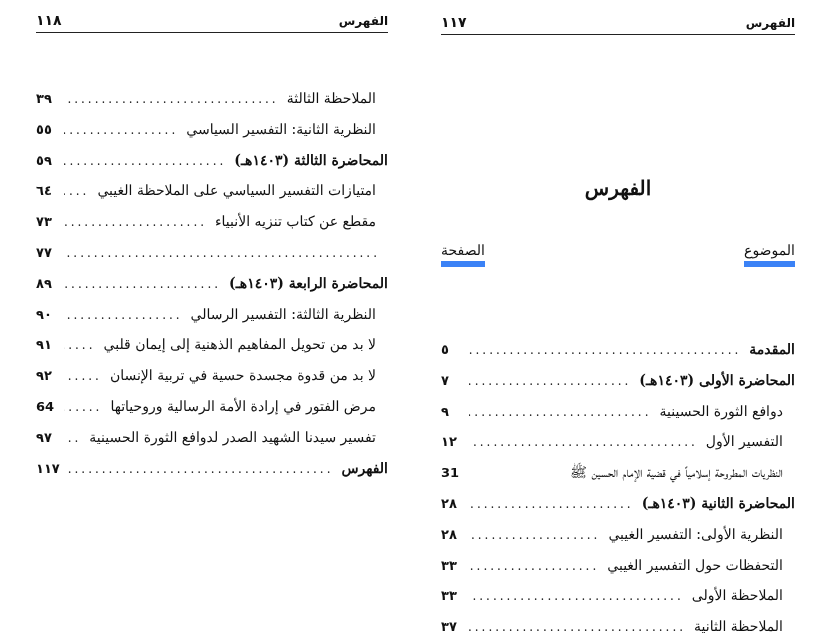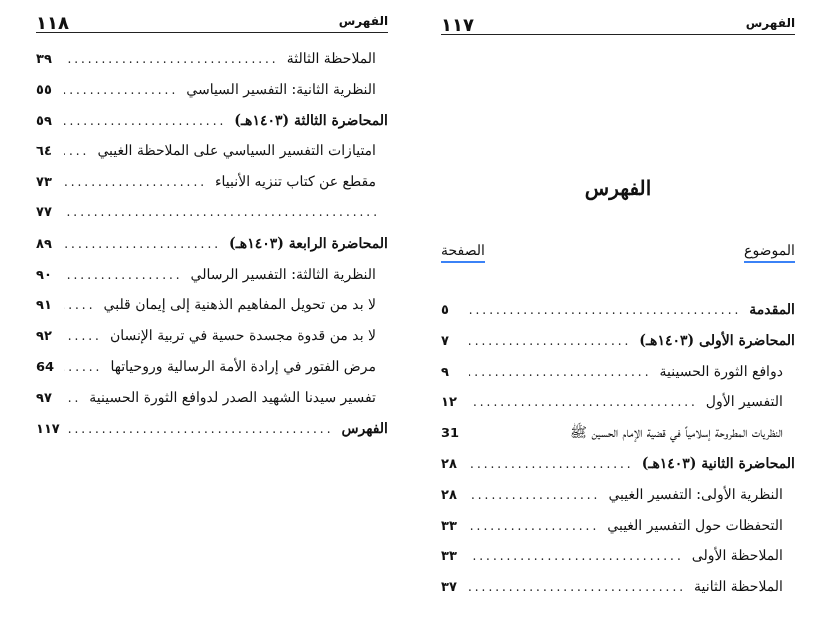--- a/index.html
+++ b/index.html
@@ -37,39 +37,39 @@
     }
     .running-head .rh-title {
       position: absolute;
       right: 0;
       top: 2px;
     }
     .running-head .rh-num {
       position: absolute;
       left: 0;
       top: 0px;
-      font-size: 18px;
+      font-size: 14px;
       text-align: right;
     }
     #page-right .running-head { top: 14px; }
 
     .toc-title {
       position: absolute;
       top: 176px;
       left: 0;
       right: 0;
       text-align: center;
       font-weight: bold;
       font-size: 20px;
     }
     .col-head {
       position: absolute;
       top: 242px;
       font-size: 14px;
-      border-bottom: 2px solid #3b82f6;
+      border-bottom: 6px solid #3b82f6;
       padding-bottom: 3px;
     }
     .col-head.topic { right: 0; }
     .col-head.page-col { left: 0; }
 
     .toc-list {
       position: absolute;
       left: 0;
       right: 0;
       margin: 0;
@@ -107,20 +107,21 @@
       content: "........................................................................................................";
     }
     .toc-row .leader.none::before { content: ""; }
     .toc-row .page-num {
       flex: 0 0 auto;
       font-family: "DejaVu Sans", "Liberation Sans", sans-serif;
       font-weight: bold;
       font-size: 13px;
       min-width: 20px;
       text-align: left;
+      margin-top: 41px;
     }
   </style>
 </head>
 <body>
 
 <div class="page" id="page-left">
   <div class="running-head">
     <span class="rh-title">الفهرس</span>
     <span class="rh-num">١١٨</span>
   </div>

